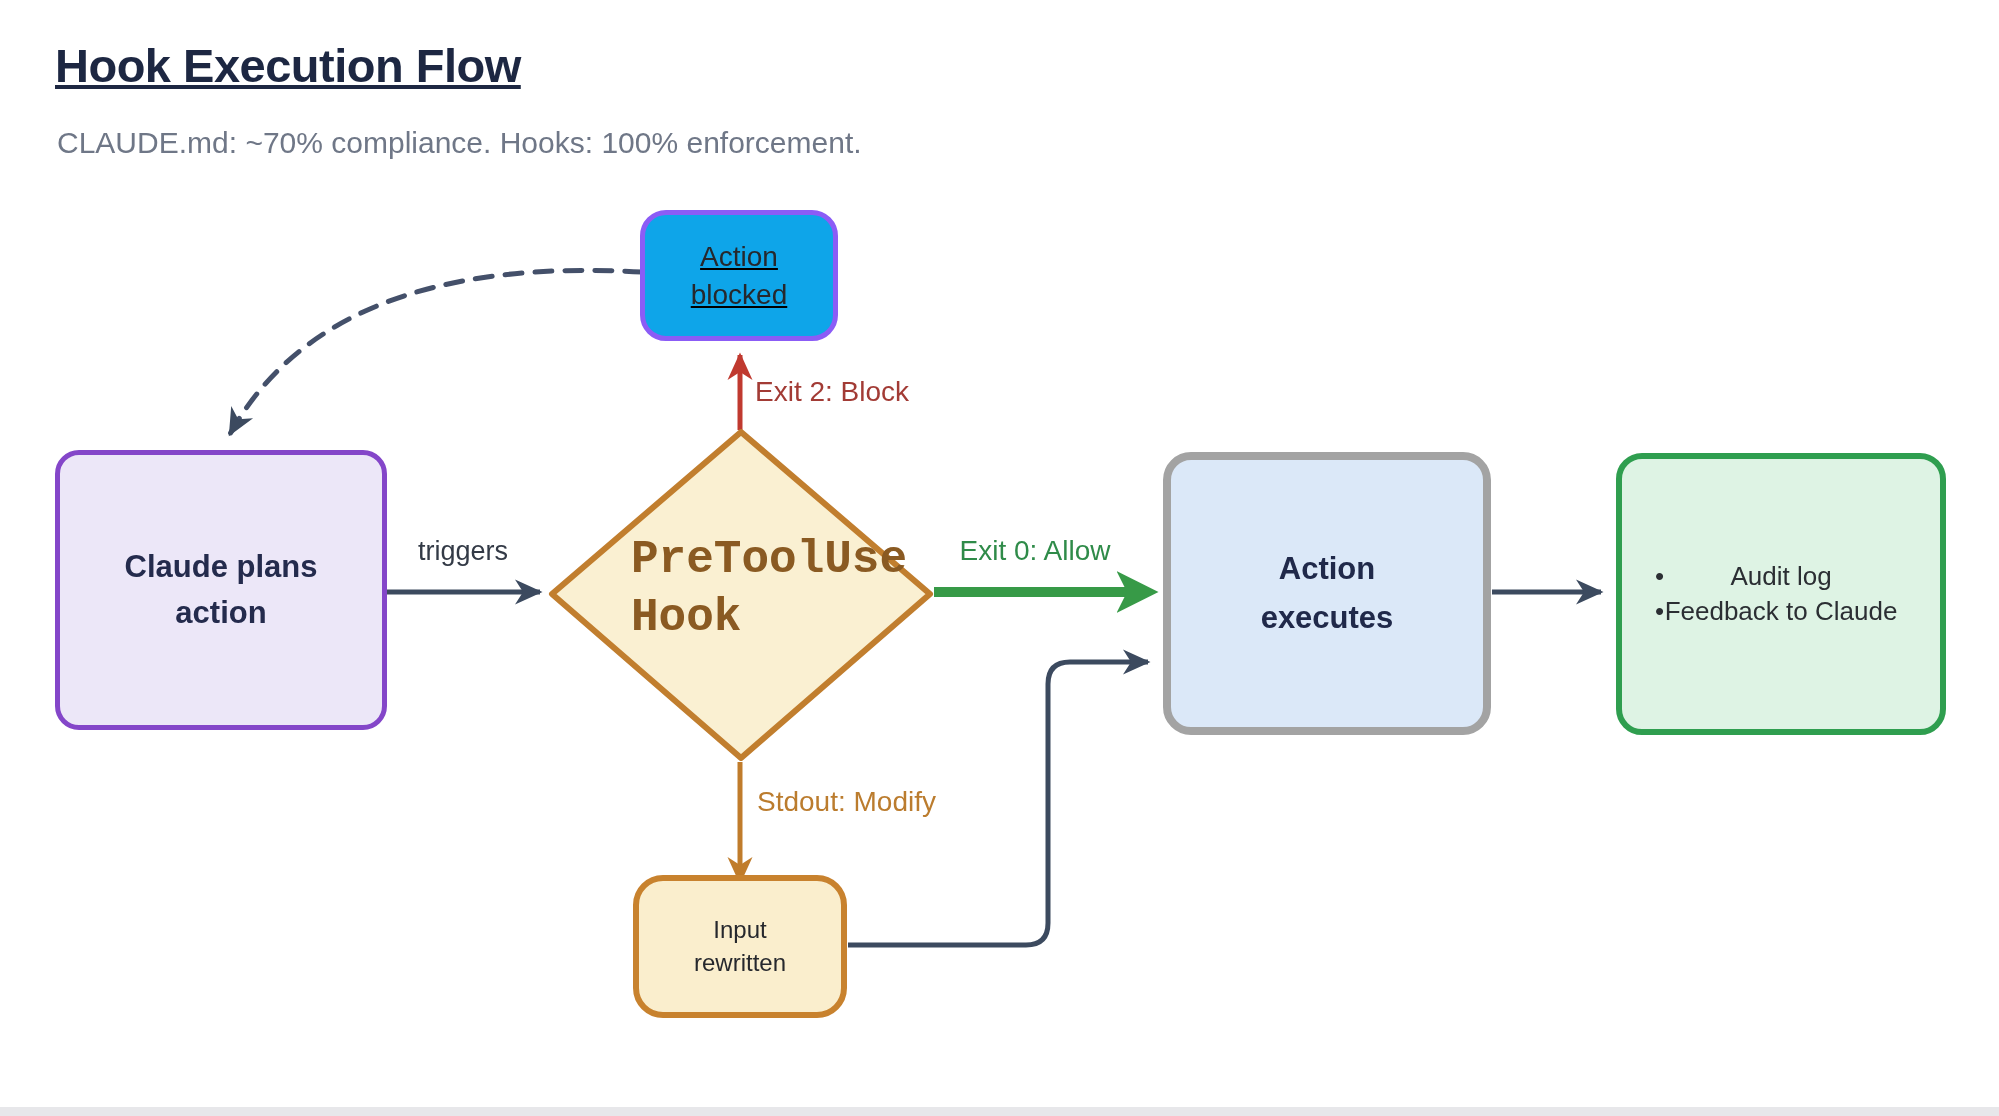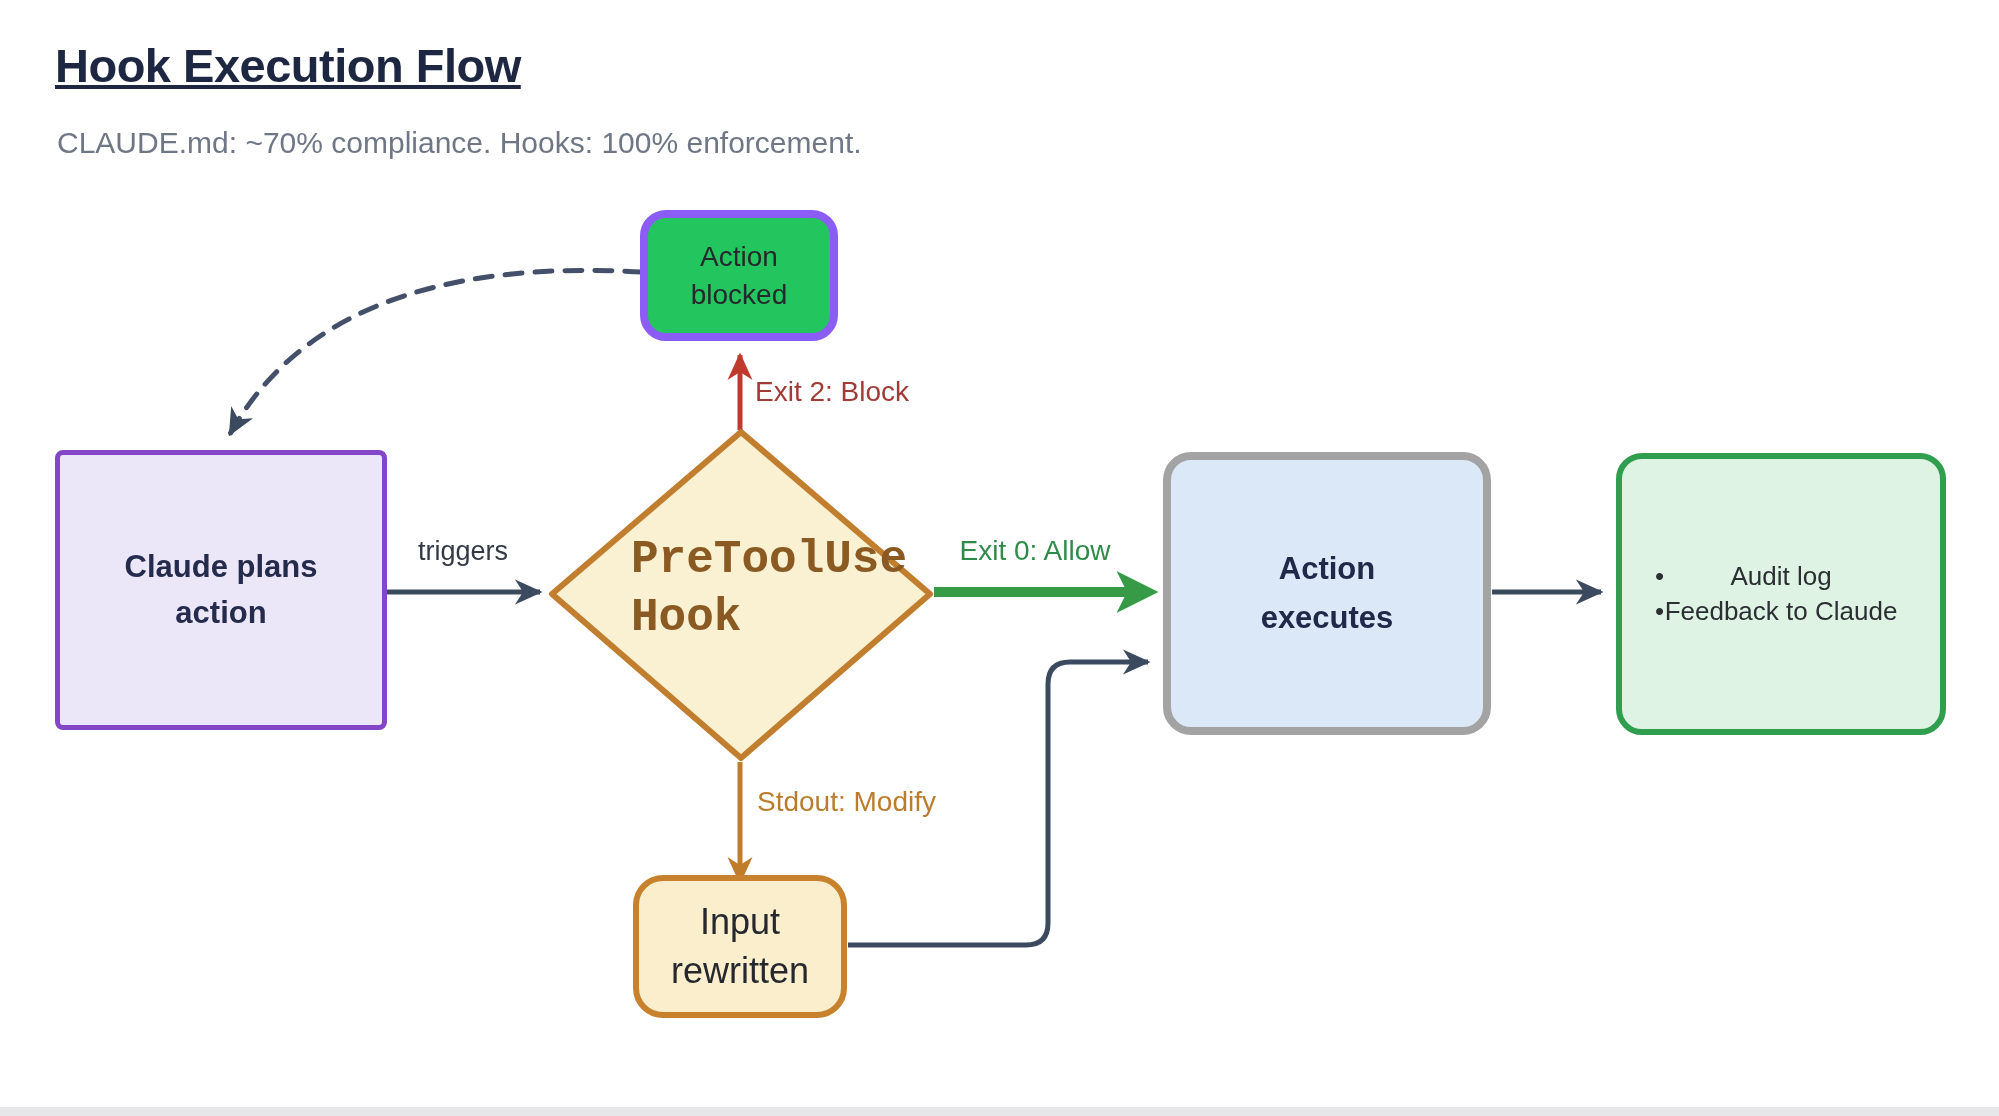--- a/index.html
+++ b/index.html
@@ -15,34 +15,34 @@
     position:absolute;left:57px;top:126px;margin:0;
     font-size:30px;font-weight:400;color:#6f7787;
   }
   .edges-svg{position:absolute;left:0;top:0;width:1999px;height:1116px;}
   .node{
     position:absolute;display:flex;align-items:center;justify-content:center;
     box-sizing:border-box;text-align:center;
   }
   .node .lbl{display:block;}
   .node-claude{
-    left:55px;top:450px;width:332px;height:280px;border-radius:8px;
+    left:55px;top:450px;width:332px;height:280px;border-radius:24px;
     border:5px solid #8446c9;background:#ece7f8;
   }
   .node-claude .lbl{width:240px;font-size:31px;line-height:1.5;font-weight:700;color:#242b4d;}
   .node-blocked{
     left:640px;top:210px;width:198px;height:131px;border-radius:26px;
-    border:8px solid #8b5cf6;background:#22c55e;
+    border:5px solid #8b5cf6;background:#0ea5e9;text-decoration:underline;
   }
   .node-blocked .lbl{width:130px;font-size:28px;line-height:1.35;font-weight:400;color:#26282d;}
   .node-input{
     left:633px;top:875px;width:214px;height:143px;border-radius:30px;
     border:6px solid #c8822e;background:#faeecd;
   }
-  .node-input .lbl{width:150px;font-size:36px;line-height:1.35;font-weight:400;color:#26282d;}
+  .node-input .lbl{width:150px;font-size:24px;line-height:1.35;font-weight:400;color:#26282d;}
   .node-executes{
     left:1163px;top:452px;width:328px;height:283px;border-radius:28px;
     border:8px solid #a3a3a3;background:#dbe8f8;
   }
   .node-executes .lbl{width:190px;font-size:31px;line-height:1.55;font-weight:700;color:#20294a;}
   .node-post{
     left:1616px;top:453px;width:330px;height:282px;border-radius:26px;
     border:6px solid #2f9e4f;background:#def3e4;
     flex-direction:column;justify-content:center;
   }

